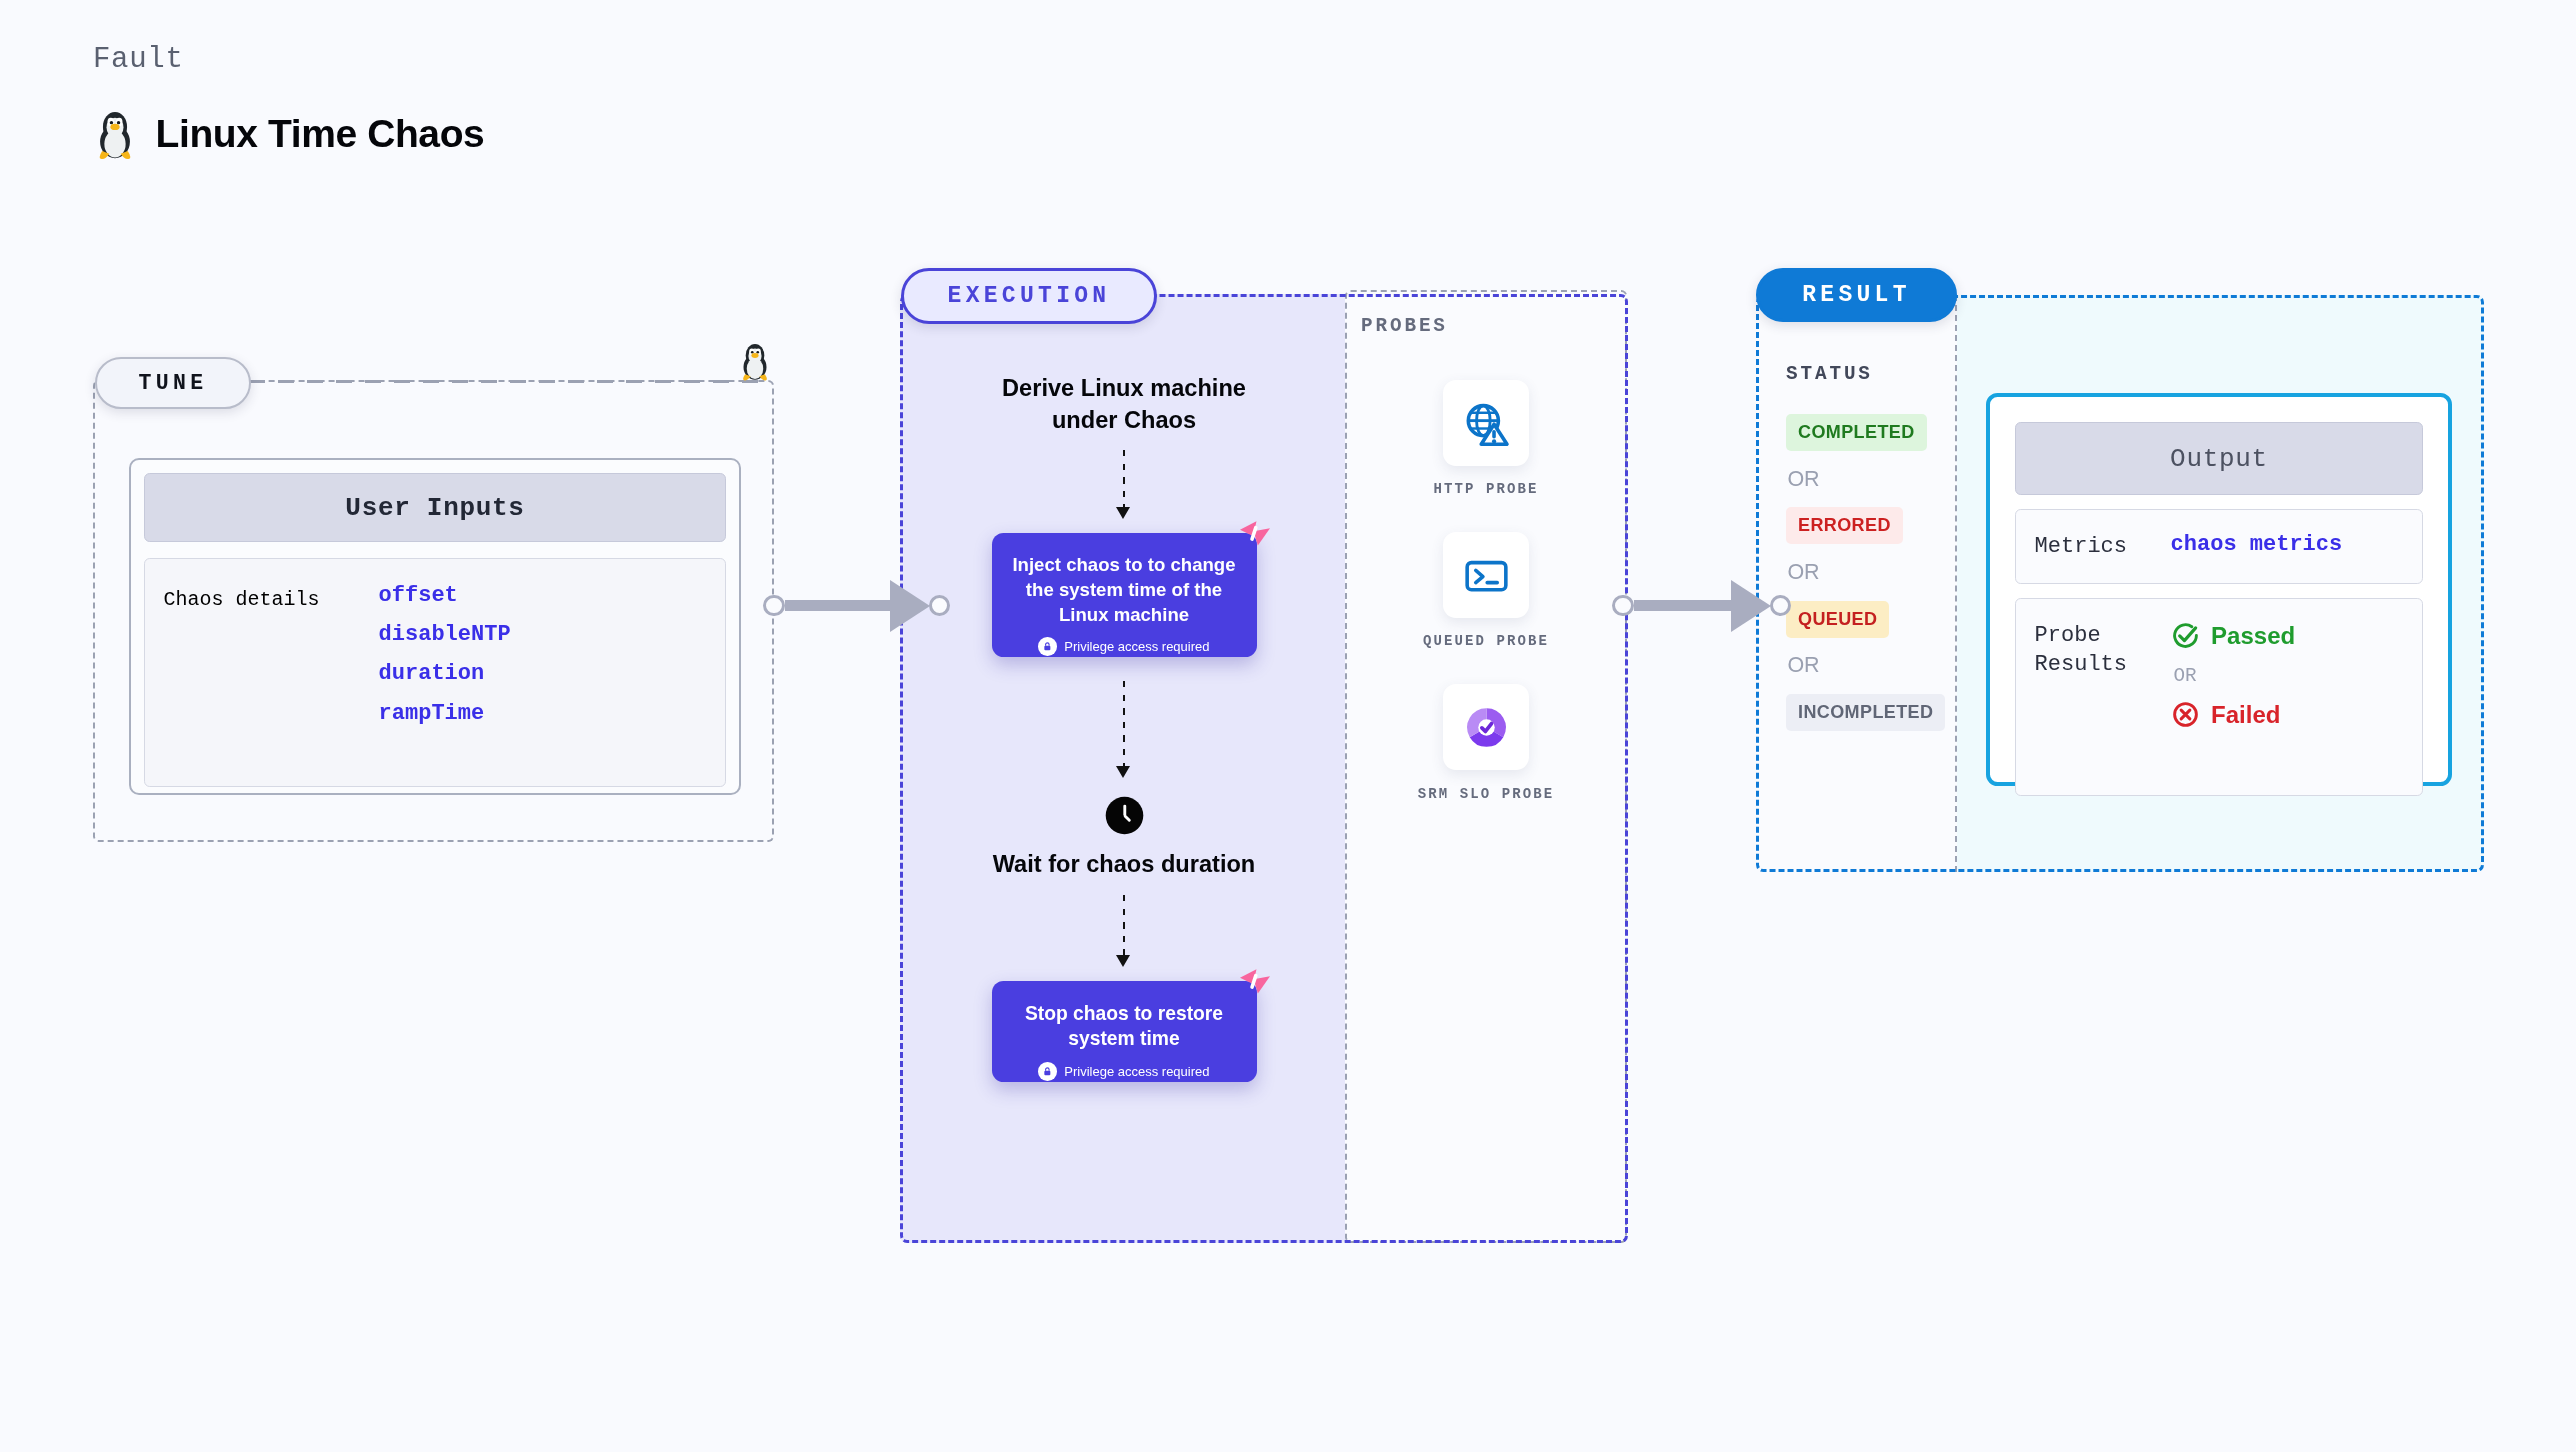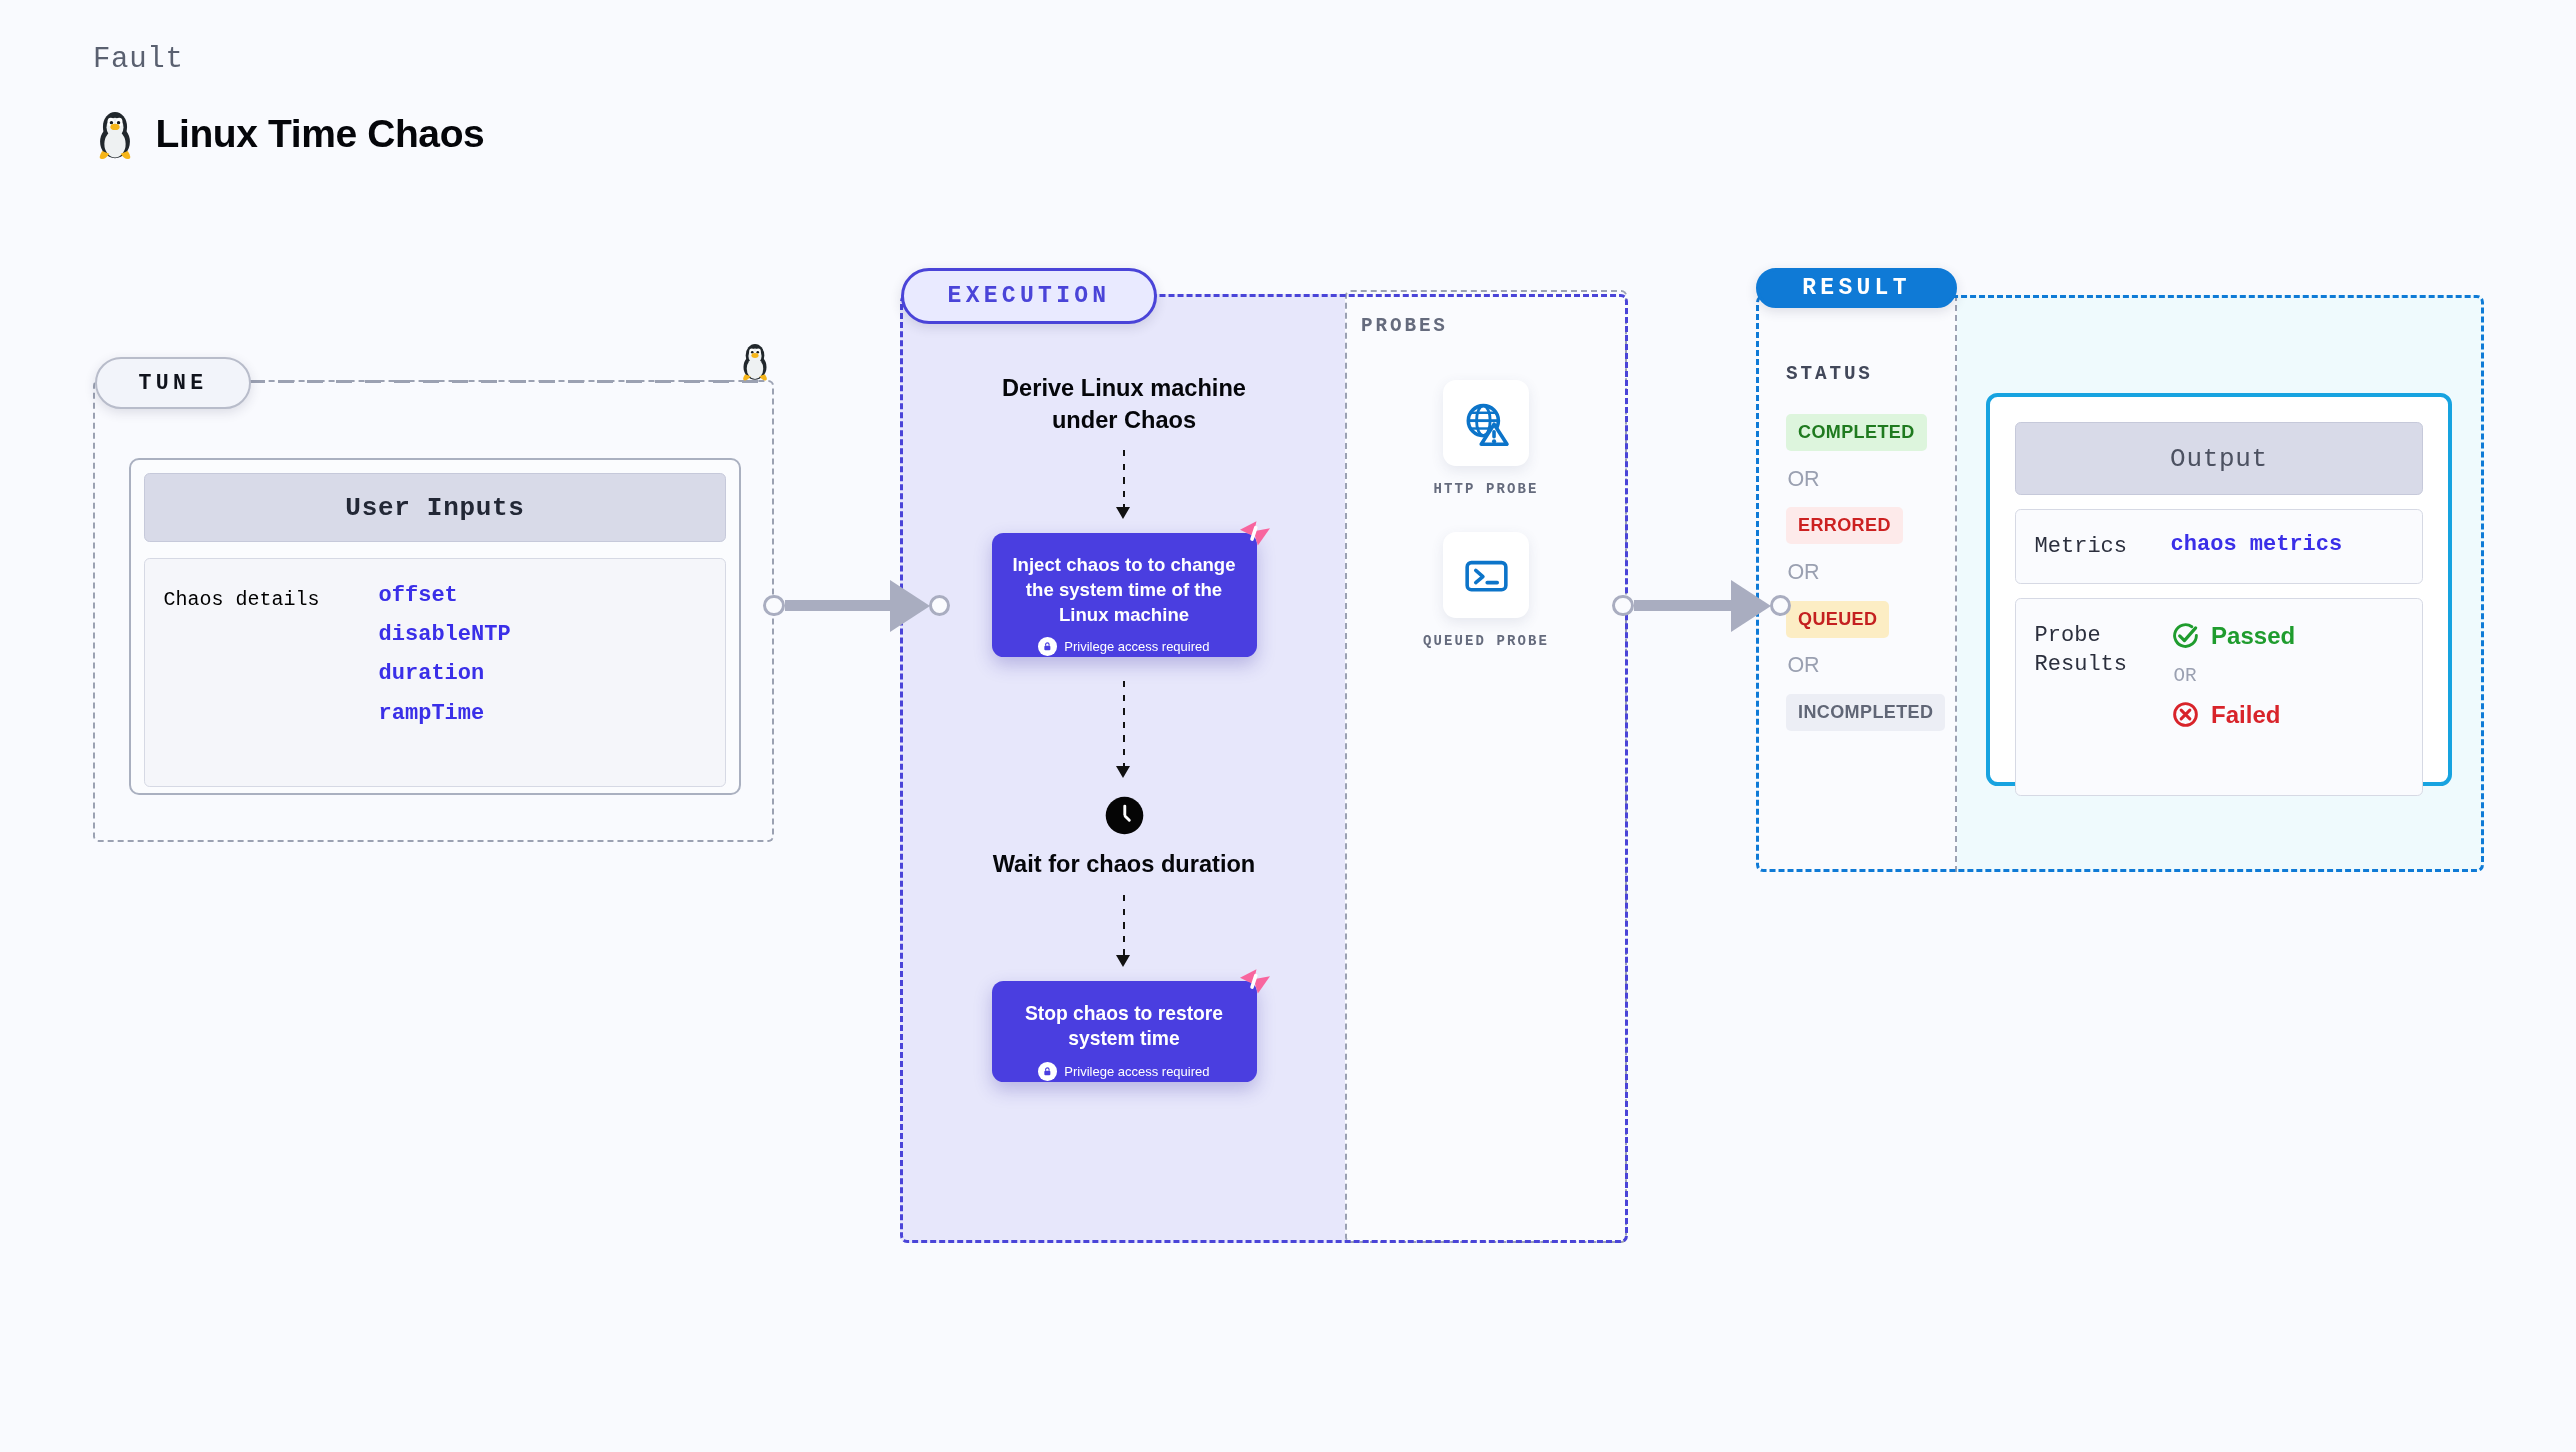--- a/index.html
+++ b/index.html
@@ -37,21 +37,21 @@
     left: 95px; top: 357px; width: 156px; height: 52px;
     background: #f2f4fa; border: 2.1px solid #b8bcca; color: #10131c;
     font-size: 21.5px;
   }
   #execution-pill {
     left: 901px; top: 268px; width: 256px; height: 56px;
     background: #e9eaff; border: 3.6px solid #4a44d8; color: #4a44d8;
     font-size: 23px;
   }
   #result-pill {
-    left: 1756px; top: 268px; width: 201px; height: 40px;
+    left: 1756px; top: 268px; width: 201px; height: 54px;
     background: #0f7ad6; border: 3.6px solid #0f7ad6; color: #ffffff;
     font-size: 23px;
   }
 
   
   #tune-box {
     position: absolute; left: 93px; top: 380px; width: 681px; height: 462px;
     border: 2.1px dashed #9ba1b2; border-radius: 5.7px; background: transparent;
   }
   #exec-outer {
@@ -386,20 +386,32 @@
     <span class="probe-tile">
       <svg width="53" height="53" viewBox="0 0 74 74">
         <rect x="10" y="19" width="54" height="38" rx="6" fill="none" stroke="#0c74c9" stroke-width="5"></rect>
         <path d="M22 30 L32 38.5 L22 47" fill="none" stroke="#0c74c9" stroke-width="5" stroke-linecap="round" stroke-linejoin="round"></path>
         <line x1="38" y1="47" x2="52" y2="47" stroke="#0c74c9" stroke-width="5" stroke-linecap="round"></line>
       </svg>
     </span>
     <span class="probe-label">QUEUED PROBE</span>
   </div>
 
+  <div class="probe-item">
+    <span class="probe-tile">
+      <svg width="53" height="53" viewBox="0 0 74 74">
+        <path d="M37 10 a27 27 0 0 1 23.4 40.5 L45 41.5 A9 9 0 0 0 37 28 Z" fill="#9b5cf0"></path>
+        <path d="M60.4 50.5 a27 27 0 0 1 -46.8 0 L29 41.5 a9 9 0 0 0 16 0 Z" fill="#7c3aed"></path>
+        <path d="M13.6 50.5 A27 27 0 0 1 37 10 v18 a9 9 0 0 0 -8 13.5 Z" fill="#b98bf5"></path>
+        <circle cx="37" cy="37" r="11.5" fill="#fff"></circle>
+        <path d="M30.5 37.5 L35.5 42.5 L44 31.5" fill="none" stroke="#6d28d9" stroke-width="5.2" stroke-linecap="round" stroke-linejoin="round"></path>
+      </svg>
+    </span>
+    <span class="probe-label">SRM SLO PROBE</span>
+  </div>
 </div>
 
 <div class="big-arrow" id="arrow-2">
   <span class="dot"></span>
   <span class="shaft"></span>
   <span class="head"></span>
   <span class="dot"></span>
 </div>
 
 <div id="result-fill"></div>

